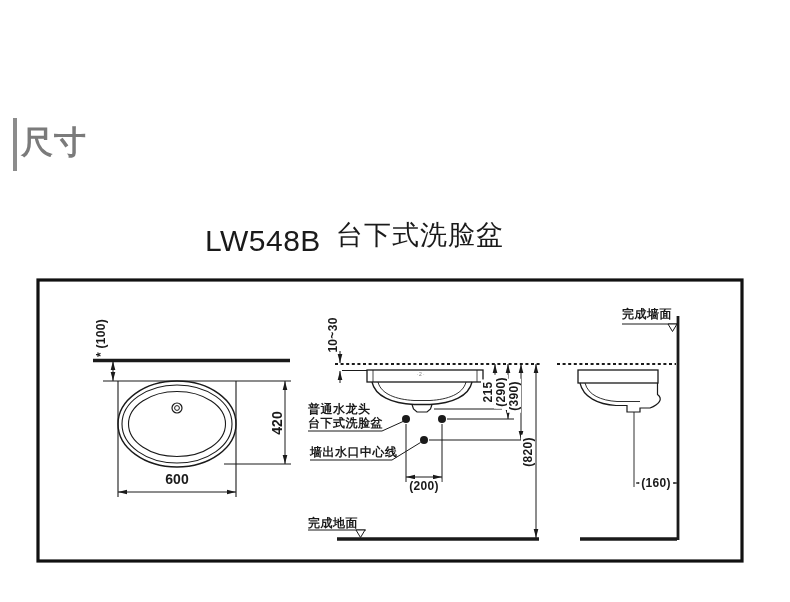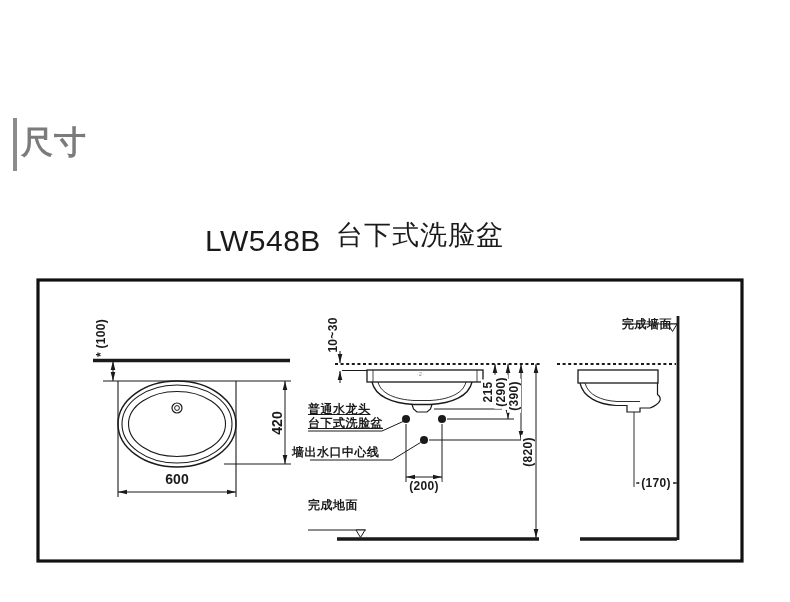--- a/index.html
+++ b/index.html
@@ -11,24 +11,24 @@
   .dim{font-size:12px;font-weight:600;letter-spacing:.3px;}
   .dim-big{font-size:14px;font-weight:700;}
   .dim-bg{background:#fff;padding:0 2px;}
   .cn{font-size:12px;font-weight:700;letter-spacing:.5px;line-height:13.5px;}
   .header-bar{left:13px;top:118px;width:4px;height:53px;background:#8c8c8c;}
   .page-title{left:21px;top:121px;display:flex;align-items:baseline;color:#7b7b7b;}
   .title-main{font-size:37px;font-weight:600;letter-spacing:1px;}
   .title-sub{font-size:32px;font-weight:600;letter-spacing:1px;}
   .model{left:205px;top:224px;font-size:30px;letter-spacing:.5px;}
   .pname{left:336px;top:217px;font-size:27px;letter-spacing:1px;}
-  .faucet-lbl{left:308px;top:403px;text-decoration:underline;}
-  .outlet-lbl{left:292px;top:446px;}
-  .floor-lbl{left:308px;top:499px;}
-  .wall-lbl{left:622px;top:318px;}
+  .faucet-lbl{left:308px;top:403px;}
+  .outlet-lbl{left:310px;top:446px;}
+  .floor-lbl{left:308px;top:517px;}
+  .wall-lbl{left:622px;top:308px;}
   .rim-mark{font-size:5px;color:#777;letter-spacing:1px;}
   svg{position:absolute;left:0;top:0;}
 </style>
 </head>
 <body>
 
 <svg width="790" height="602" viewBox="0 0 790 602">
   <defs>
     <marker id="ar" markerUnits="userSpaceOnUse" markerWidth="9" markerHeight="6" refX="9" refY="3" orient="auto-start-reverse">
       <path d="M9,3 L0,0.7 L0,5.3 z" fill="#1a1a1a"></path>
@@ -131,13 +131,13 @@
 <div class="lbl dim dim-bg" style="left:424px;top:466px;margin-top:20px;">(200)</div>
 
 <div class="abs cn faucet-lbl">
   <div>普通水龙头</div>
   <div>台下式洗脸盆</div>
 </div>
 <div class="abs cn outlet-lbl">墙出水口中心线</div>
 <div class="abs cn floor-lbl">完成地面</div>
 
 <div class="abs cn wall-lbl">完成墙面</div>
-<div class="lbl dim dim-bg" style="left:656px;top:483px;">(170)</div>
+<div class="lbl dim dim-bg" style="left:656px;top:483px;">(160)</div>
 
 </body></html>

